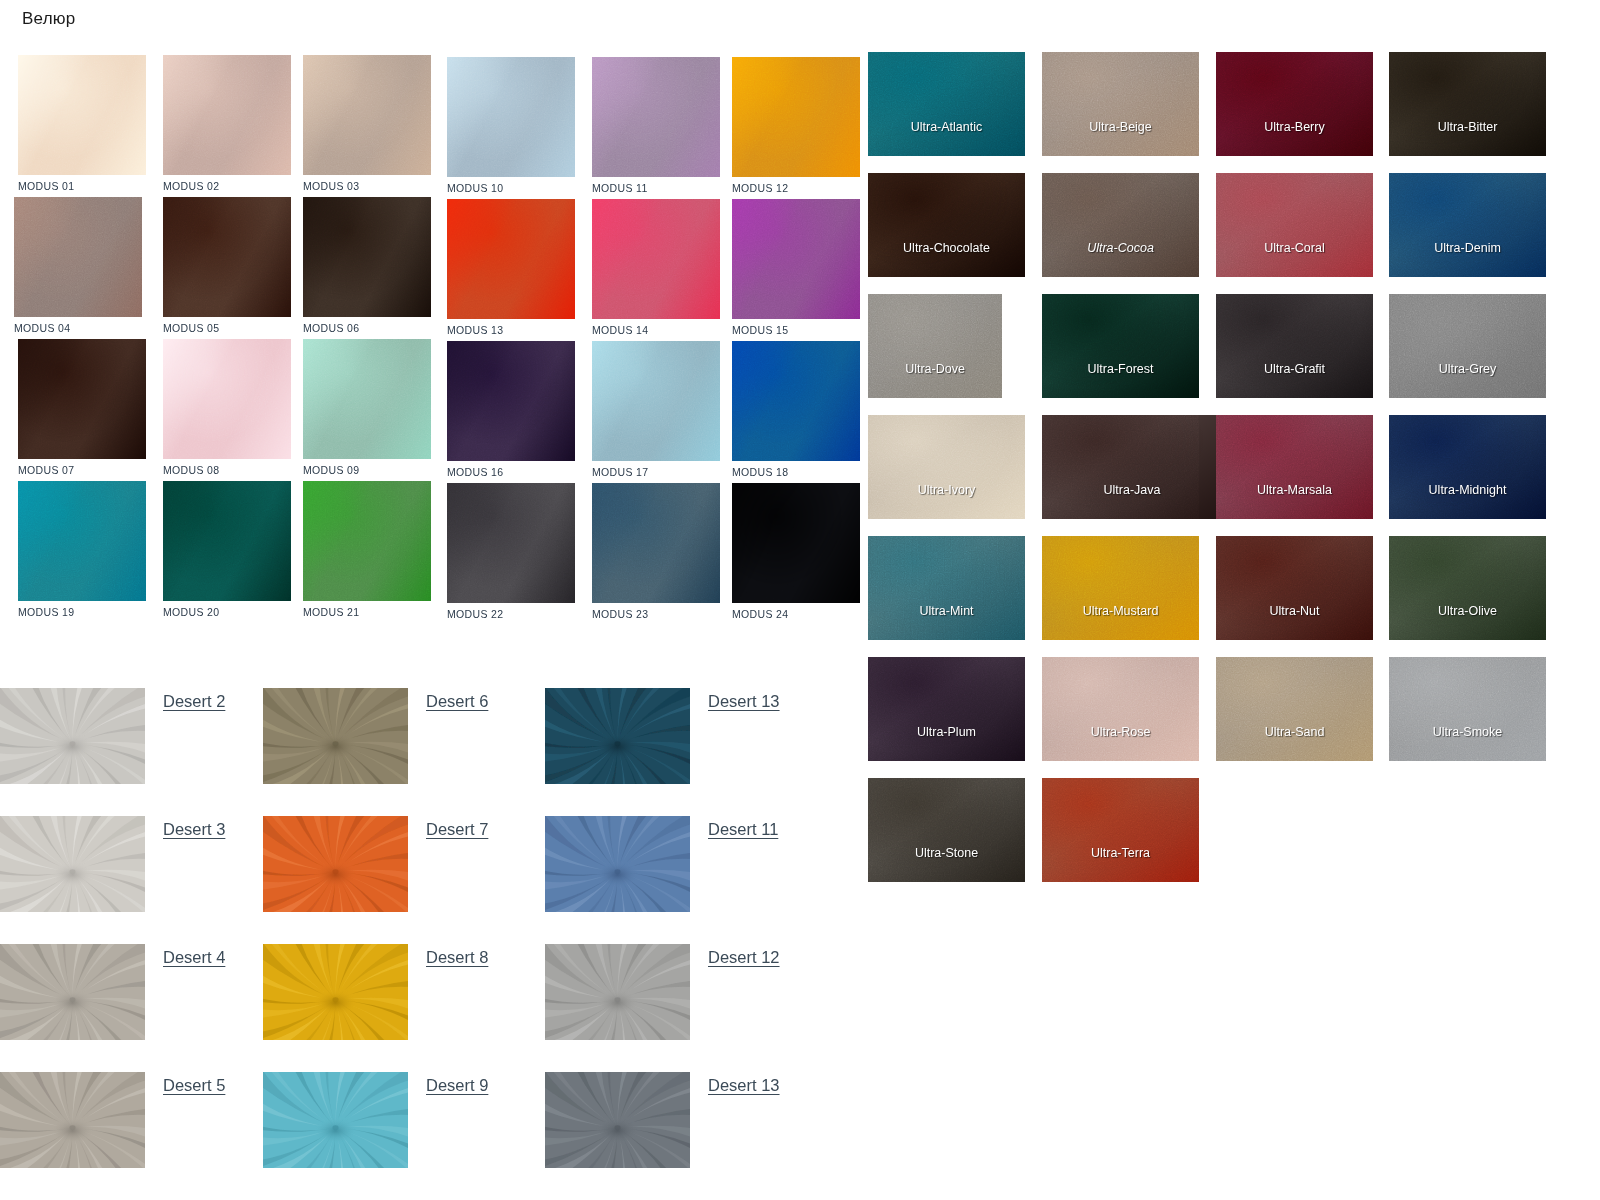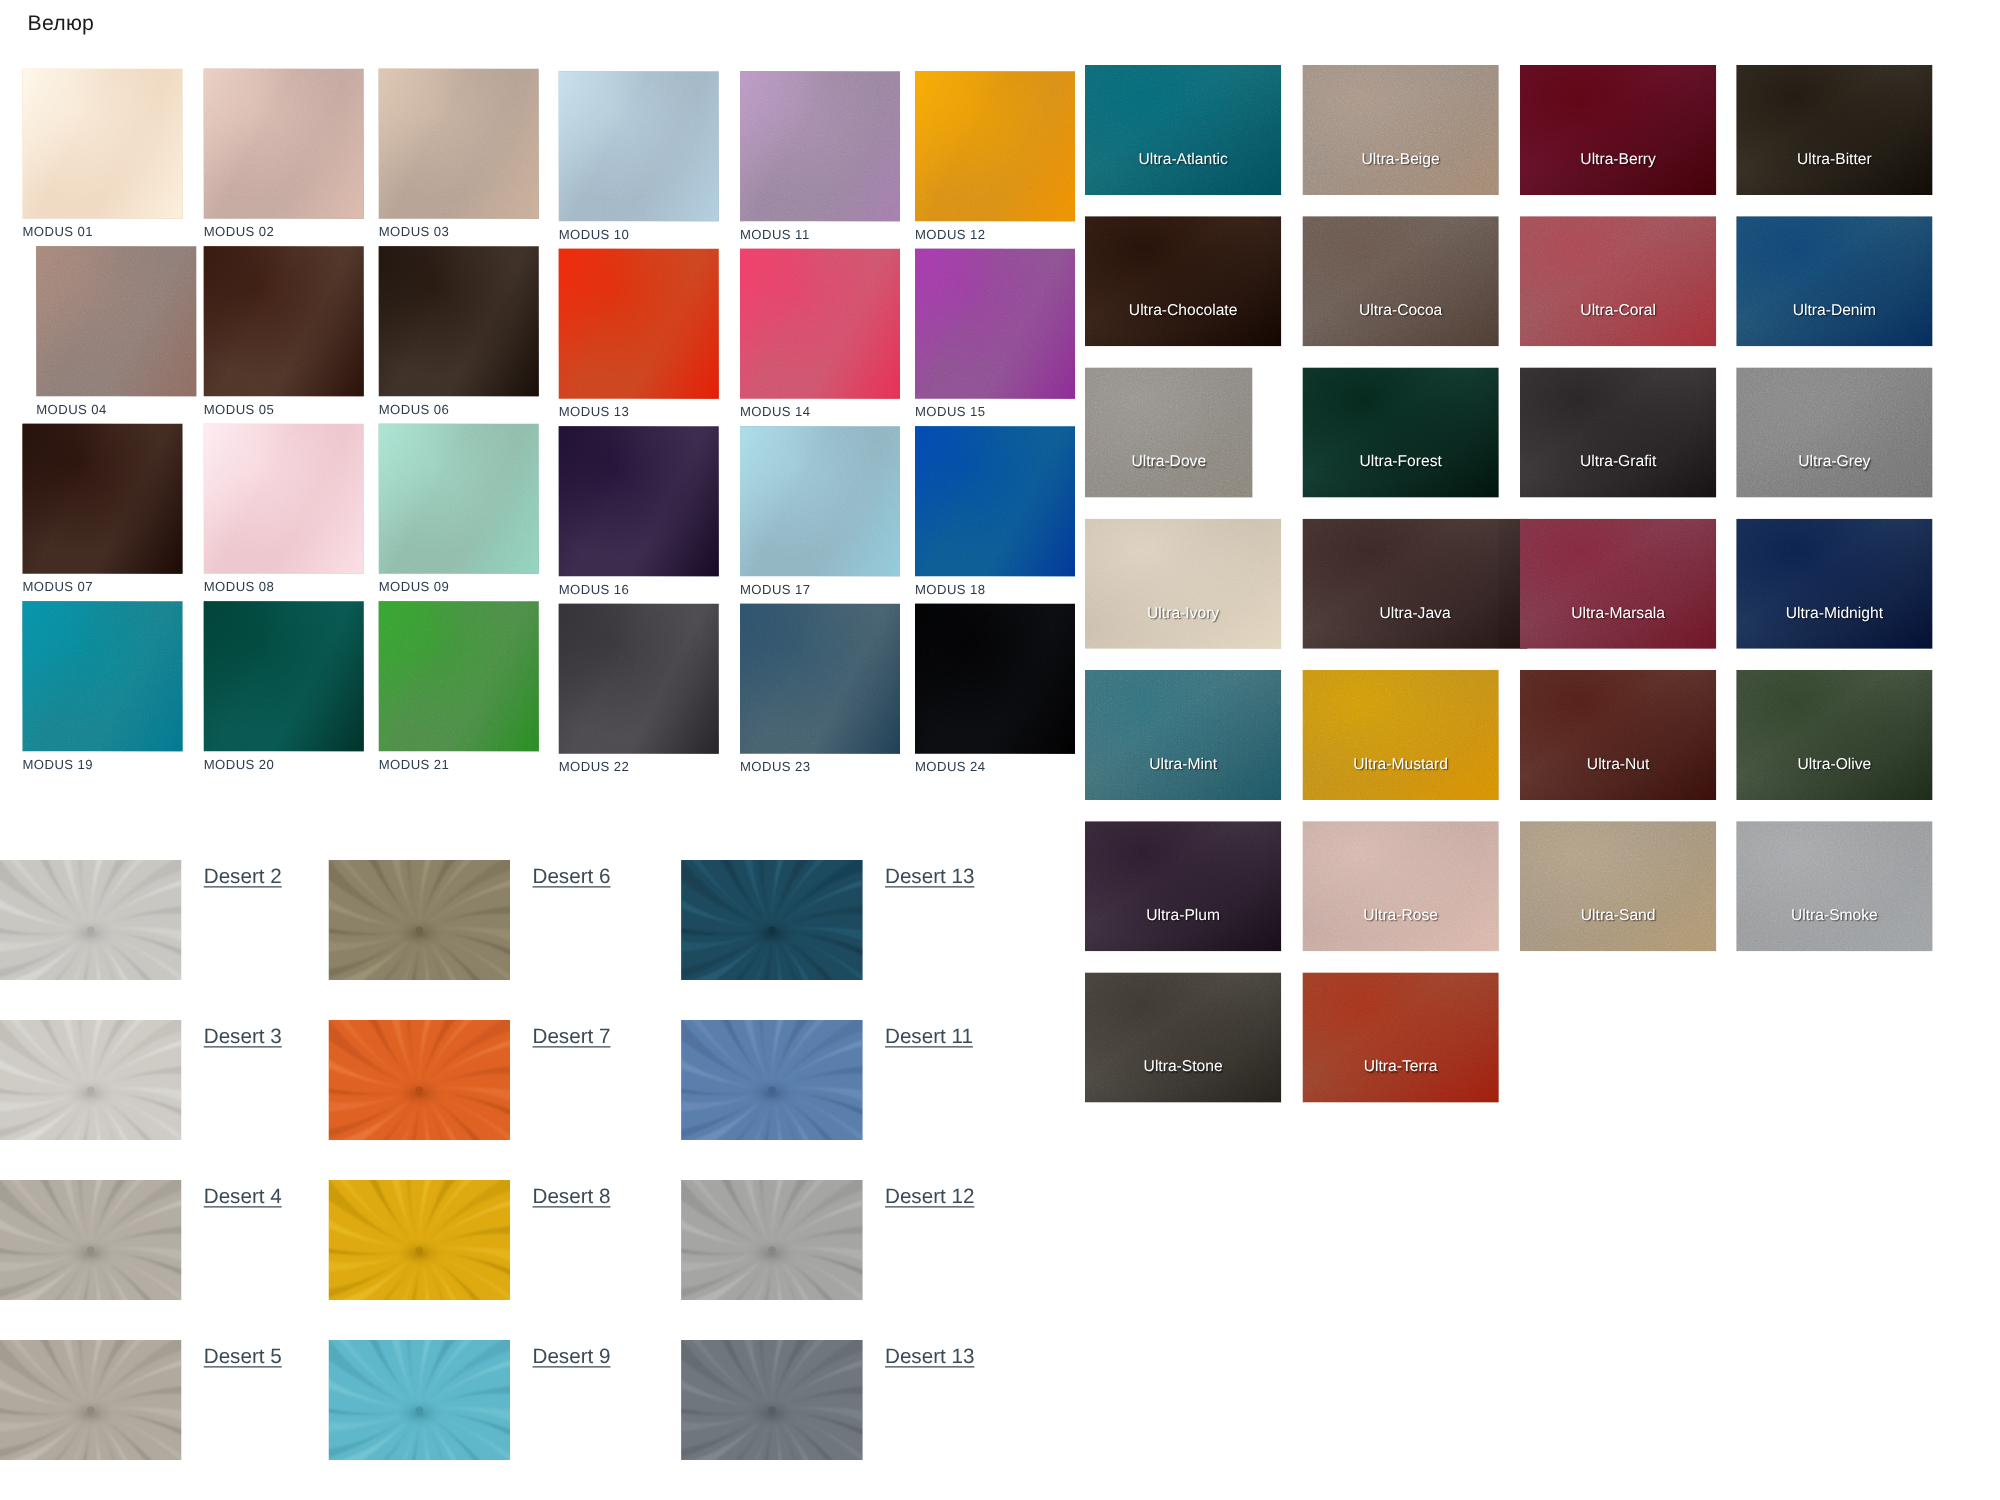--- a/index.html
+++ b/index.html
@@ -197,21 +197,21 @@
           <div style="position: absolute; inset: 0px; opacity: 0.2; mix-blend-mode: overlay; pointer-events: none;"><svg width="128" height="120" viewBox="0 0 128 120" xmlns="http://www.w3.org/2000/svg" preserveAspectRatio="none">
               <filter id="n5_15">
                 <feTurbulence type="fractalNoise" baseFrequency="0.85" numOctaves="3" seed="15"></feTurbulence>
                 <feColorMatrix type="saturate" values="0"></feColorMatrix>
               </filter>
               <rect width="100%" height="100%" filter="url(#n5_15)" opacity="0.9"></rect>
             </svg></div>
         </div>
         <div class="modus-label">MODUS 12</div>
       </div>
-      <div class="modus-cell" style="left: 29px; top: 145px;">
+      <div class="modus-cell" style="left: 14px; top: 145px;">
         <div class="modus-swatch" style="width: 128px; height: 120px; background-color: rgb(142, 124, 118); background-image: linear-gradient(118deg, rgb(156, 138, 132) 0%, rgba(0, 0, 0, 0) 38%, rgba(0, 0, 0, 0) 62%, rgb(128, 110, 104) 100%), radial-gradient(at 35% 28%, rgb(156, 138, 132) 0%, rgba(0, 0, 0, 0) 58%); background-blend-mode: overlay, soft-light; position: relative;">
           <div style="position: absolute; inset: 0px; opacity: 0.2; mix-blend-mode: overlay; pointer-events: none;"><svg width="128" height="120" viewBox="0 0 128 120" xmlns="http://www.w3.org/2000/svg" preserveAspectRatio="none">
               <filter id="n6_16">
                 <feTurbulence type="fractalNoise" baseFrequency="0.85" numOctaves="3" seed="16"></feTurbulence>
                 <feColorMatrix type="saturate" values="0"></feColorMatrix>
               </filter>
               <rect width="100%" height="100%" filter="url(#n6_16)" opacity="0.9"></rect>
             </svg></div>
         </div>
         <div class="modus-label">MODUS 04</div>
@@ -471,21 +471,21 @@
         <div class="ultra-fill" style="background-color: rgb(57, 36, 25); background-image: radial-gradient(at 30% 25%, rgb(73, 52, 41) 0%, rgba(0, 0, 0, 0) 62%), linear-gradient(145deg, rgba(255, 255, 255, 0) 40%, rgb(41, 20, 9) 100%); background-blend-mode: soft-light, overlay;"></div>
         <div class="ultra-noise"><svg width="157" height="104" viewBox="0 0 157 104" xmlns="http://www.w3.org/2000/svg" preserveAspectRatio="none">
             <filter id="n28_54">
               <feTurbulence type="fractalNoise" baseFrequency="0.85" numOctaves="3" seed="54"></feTurbulence>
               <feColorMatrix type="saturate" values="0"></feColorMatrix>
             </filter>
             <rect width="100%" height="100%" filter="url(#n28_54)" opacity="0.95"></rect>
           </svg></div>
         <div class="ultra-label">Ultra-Chocolate</div>
       </div>
-      <div class="ultra-cell" style="left: 174px; top: 121px; width: 157px; height: 104px;">
+      <div class="ultra-cell" style="left: 174px; top: 121px; width: 157px; height: 104px; font-style: italic;">
         <div class="ultra-fill" style="background-color: rgb(107, 95, 88); background-image: radial-gradient(at 30% 25%, rgb(123, 111, 104) 0%, rgba(0, 0, 0, 0) 62%), linear-gradient(145deg, rgba(255, 255, 255, 0) 40%, rgb(91, 79, 72) 100%); background-blend-mode: soft-light, overlay;"></div>
         <div class="ultra-noise"><svg width="157" height="104" viewBox="0 0 157 104" xmlns="http://www.w3.org/2000/svg" preserveAspectRatio="none">
             <filter id="n29_55">
               <feTurbulence type="fractalNoise" baseFrequency="0.85" numOctaves="3" seed="55"></feTurbulence>
               <feColorMatrix type="saturate" values="0"></feColorMatrix>
             </filter>
             <rect width="100%" height="100%" filter="url(#n29_55)" opacity="0.95"></rect>
           </svg></div>
         <div class="ultra-label">Ultra-Cocoa</div>
       </div>

